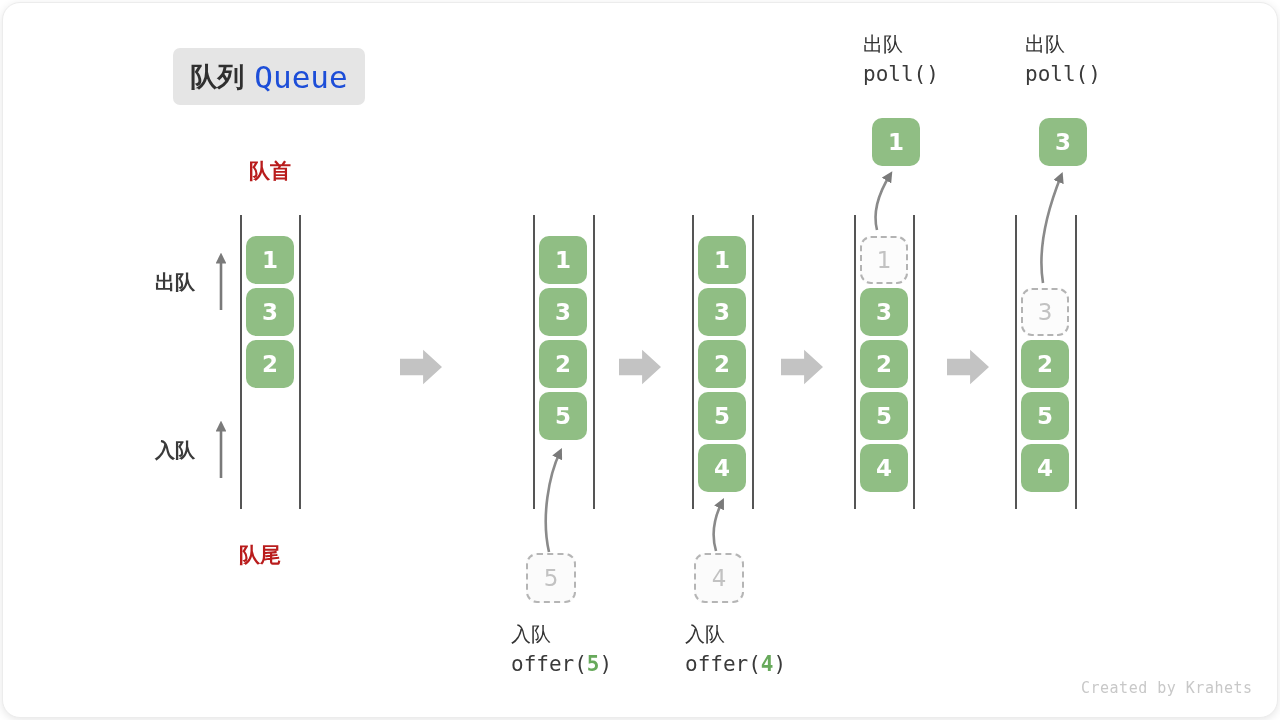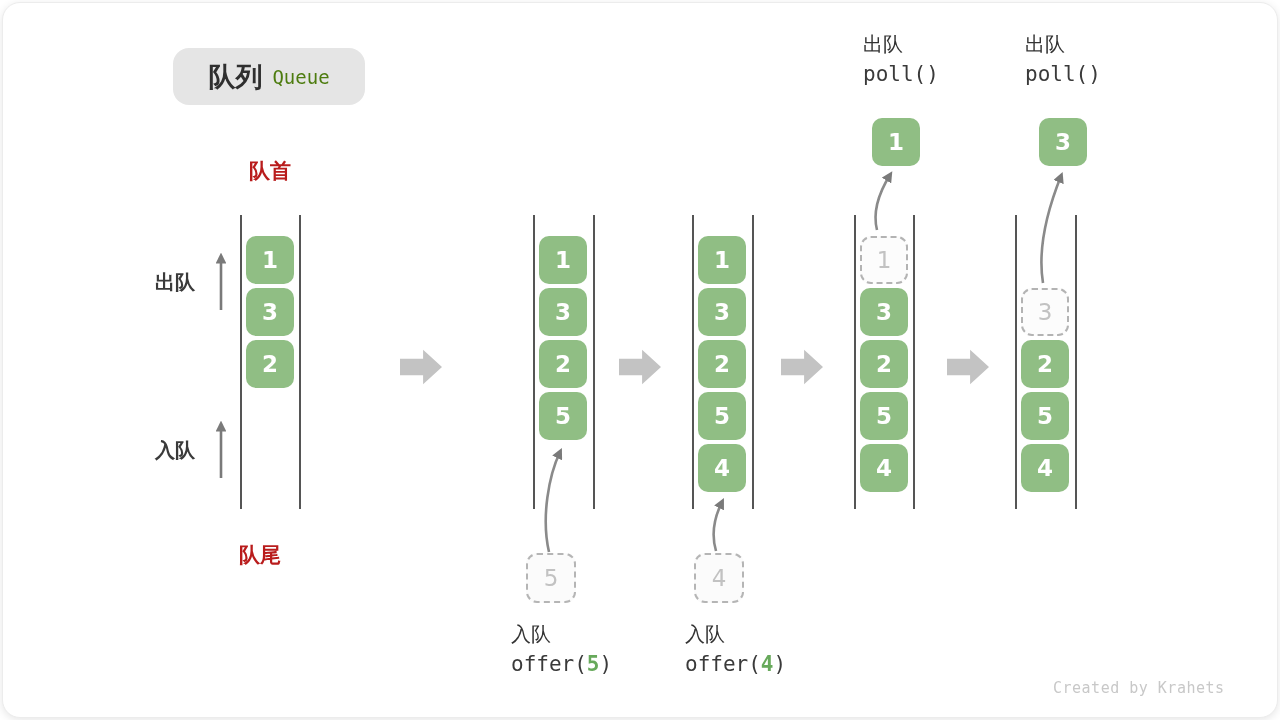--- a/index.html
+++ b/index.html
@@ -4,24 +4,24 @@
 <style>
   html,body{margin:0;padding:0;background:#fff;}
   body{width:1280px;height:720px;position:relative;font-family:"Liberation Sans","DejaVu Sans",sans-serif;}
   .canvas{
     position:absolute;left:2px;top:2px;width:1274px;height:714px;
     background:#fff;border:1px solid #ececec;border-radius:18px;
     box-shadow:0 2px 8px rgba(0,0,0,.10);overflow:hidden;
   }
   .title-box{
     position:absolute;left:170px;top:45px;width:192px;height:57px;
-    background:#e5e5e5;border-radius:16px;display:flex;align-items:center;justify-content:center;gap:10px;
+    background:#e5e5e5;border-radius:7px;display:flex;align-items:center;justify-content:center;gap:10px;
   }
   .title-zh{font-size:27px;font-weight:bold;color:#2f2f2f;}
-  .title-en{font-size:19px;color:#4d7c0f;font-family:"DejaVu Sans Mono","Liberation Mono",monospace;}
+  .title-en{font-size:31px;color:#1d4ed8;font-family:"DejaVu Sans Mono","Liberation Mono",monospace;}
   .lbl{position:absolute;font-size:21px;font-weight:bold;color:#b91c1c;}
   .side-lbl{position:absolute;font-size:20px;font-weight:bold;color:#3a3a3a;}
   .vline{position:absolute;top:212px;height:294px;width:2px;background:#555;}
   .cell{
     position:absolute;width:48px;height:48px;border-radius:10px;
     background:var(--green,#90be84);color:#fff;
     display:flex;align-items:center;justify-content:center;
     font-size:23px;font-weight:600;font-family:"DejaVu Sans","Liberation Sans",sans-serif;
     box-sizing:border-box;
   }
@@ -34,21 +34,21 @@
   .op{position:absolute;color:#3a3a3a;}
   .op .op-label{font-size:20px;font-weight:500;color:#333;line-height:26px;}
   .op .op-code{font-size:21px;line-height:34px;font-family:"DejaVu Sans Mono","Liberation Mono",monospace;color:#3a3a3a;}
   .op .op-arg{color:var(--arg_green,#67a95b);font-weight:bold;}
   .block-arrow{
     position:absolute;width:42px;height:36px;background:var(--block_arrow,#c5c5c5);
     clip-path:polygon(0 27%,55% 27%,55% 2%,100% 50%,55% 98%,55% 73%,0 73%);
   }
   .arrows-svg{position:absolute;left:0;top:0;width:1280px;height:720px;pointer-events:none;}
   .watermark{
-    position:absolute;left:1050px;top:676px;font-size:15px;letter-spacing:.5px;
+    position:absolute;left:1078px;top:676px;font-size:15px;letter-spacing:.5px;
     color:#c8c8c8;font-family:"DejaVu Sans Mono","Liberation Mono",monospace;
   }
 </style>
 </head>
 <body>
 
 <div class="canvas">
 
   <div class="title-box">
     <span class="title-zh">队列</span>

